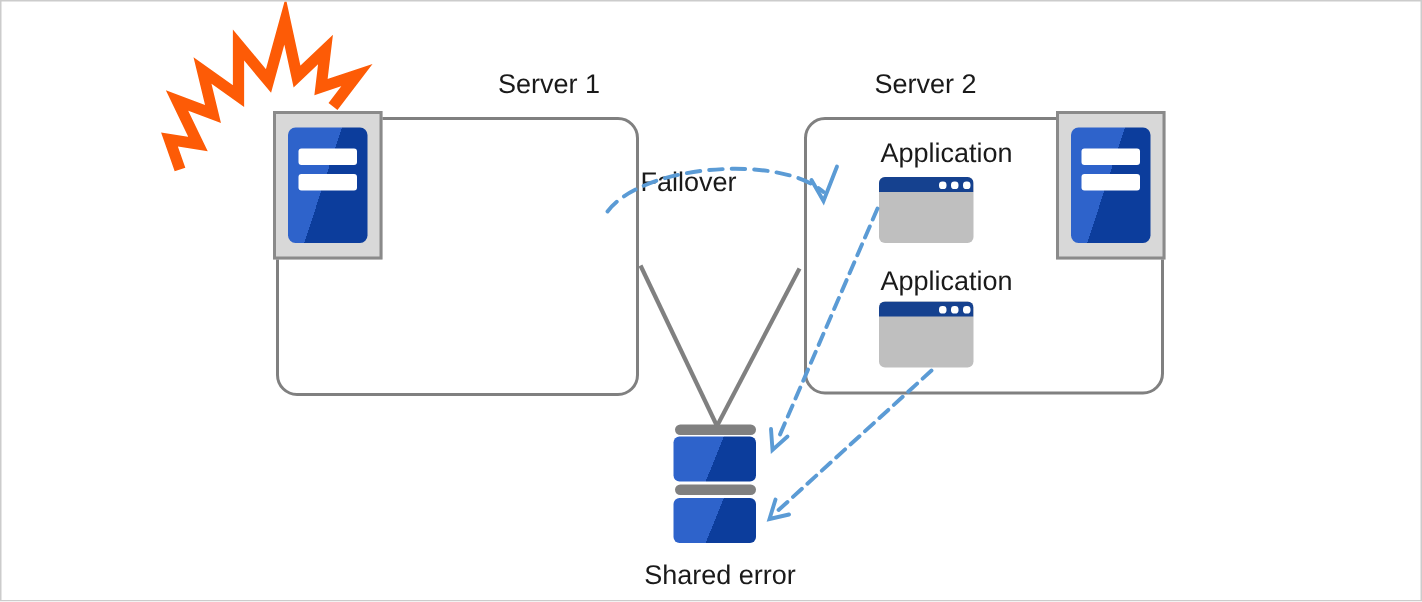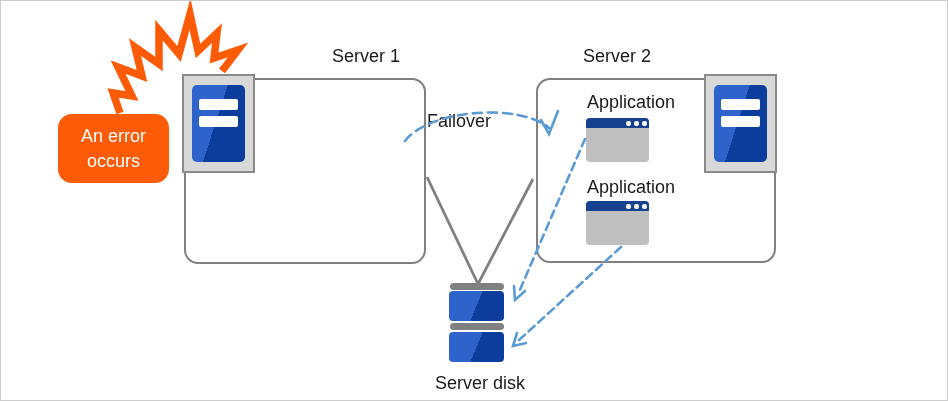--- a/index.html
+++ b/index.html
@@ -95,25 +95,22 @@
   </div>
 
   <div class="lbl center abs" style="left:426px;top:82px;margin-top:27px;">Failover</div>
 
   <div>
     <div class="disk-cap" style="top:282px;"></div>
     <div class="disk-body" style="top:290px;"></div>
     <div class="disk-cap" style="top:322px;"></div>
     <div class="disk-body" style="top:331px;"></div>
   </div>
-  <div class="lbl center abs" style="left:423px;top:371px;width:112px;">Server disk</div>
+  <div class="lbl center abs" style="left:423px;top:371px;width:112px;">Shared error</div>
 
-  <div class="error-box">
-    <span>An error occurs</span>
-  </div>
 
   <svg class="overlay" width="948" height="401" viewBox="0 0 948 401">
 
     <polyline points="119,112 112,92 131,95 117,66 141,75 134,46 158,63 158,29 178,53 189,13 197,50 216,32 213,57 237,49 221,70" fill="none" stroke="#fd5b06" stroke-width="7.5" stroke-linejoin="miter" stroke-miterlimit="12"></polyline>
 
     <path d="M426,176 L477,283" fill="none" stroke="#808080" stroke-width="2.8"></path>
     <path d="M532,178 L477,283" fill="none" stroke="#808080" stroke-width="2.8"></path>
 
     <path d="M404,140 C428,108 520,102 548,127" fill="none" stroke="#5b9bd5" stroke-width="2.6" stroke-dasharray="9 6" stroke-linecap="round"></path>
     <path d="M540,119 L548,133 L557,110" fill="none" stroke="#5b9bd5" stroke-width="2.6" stroke-linecap="round"></path>

